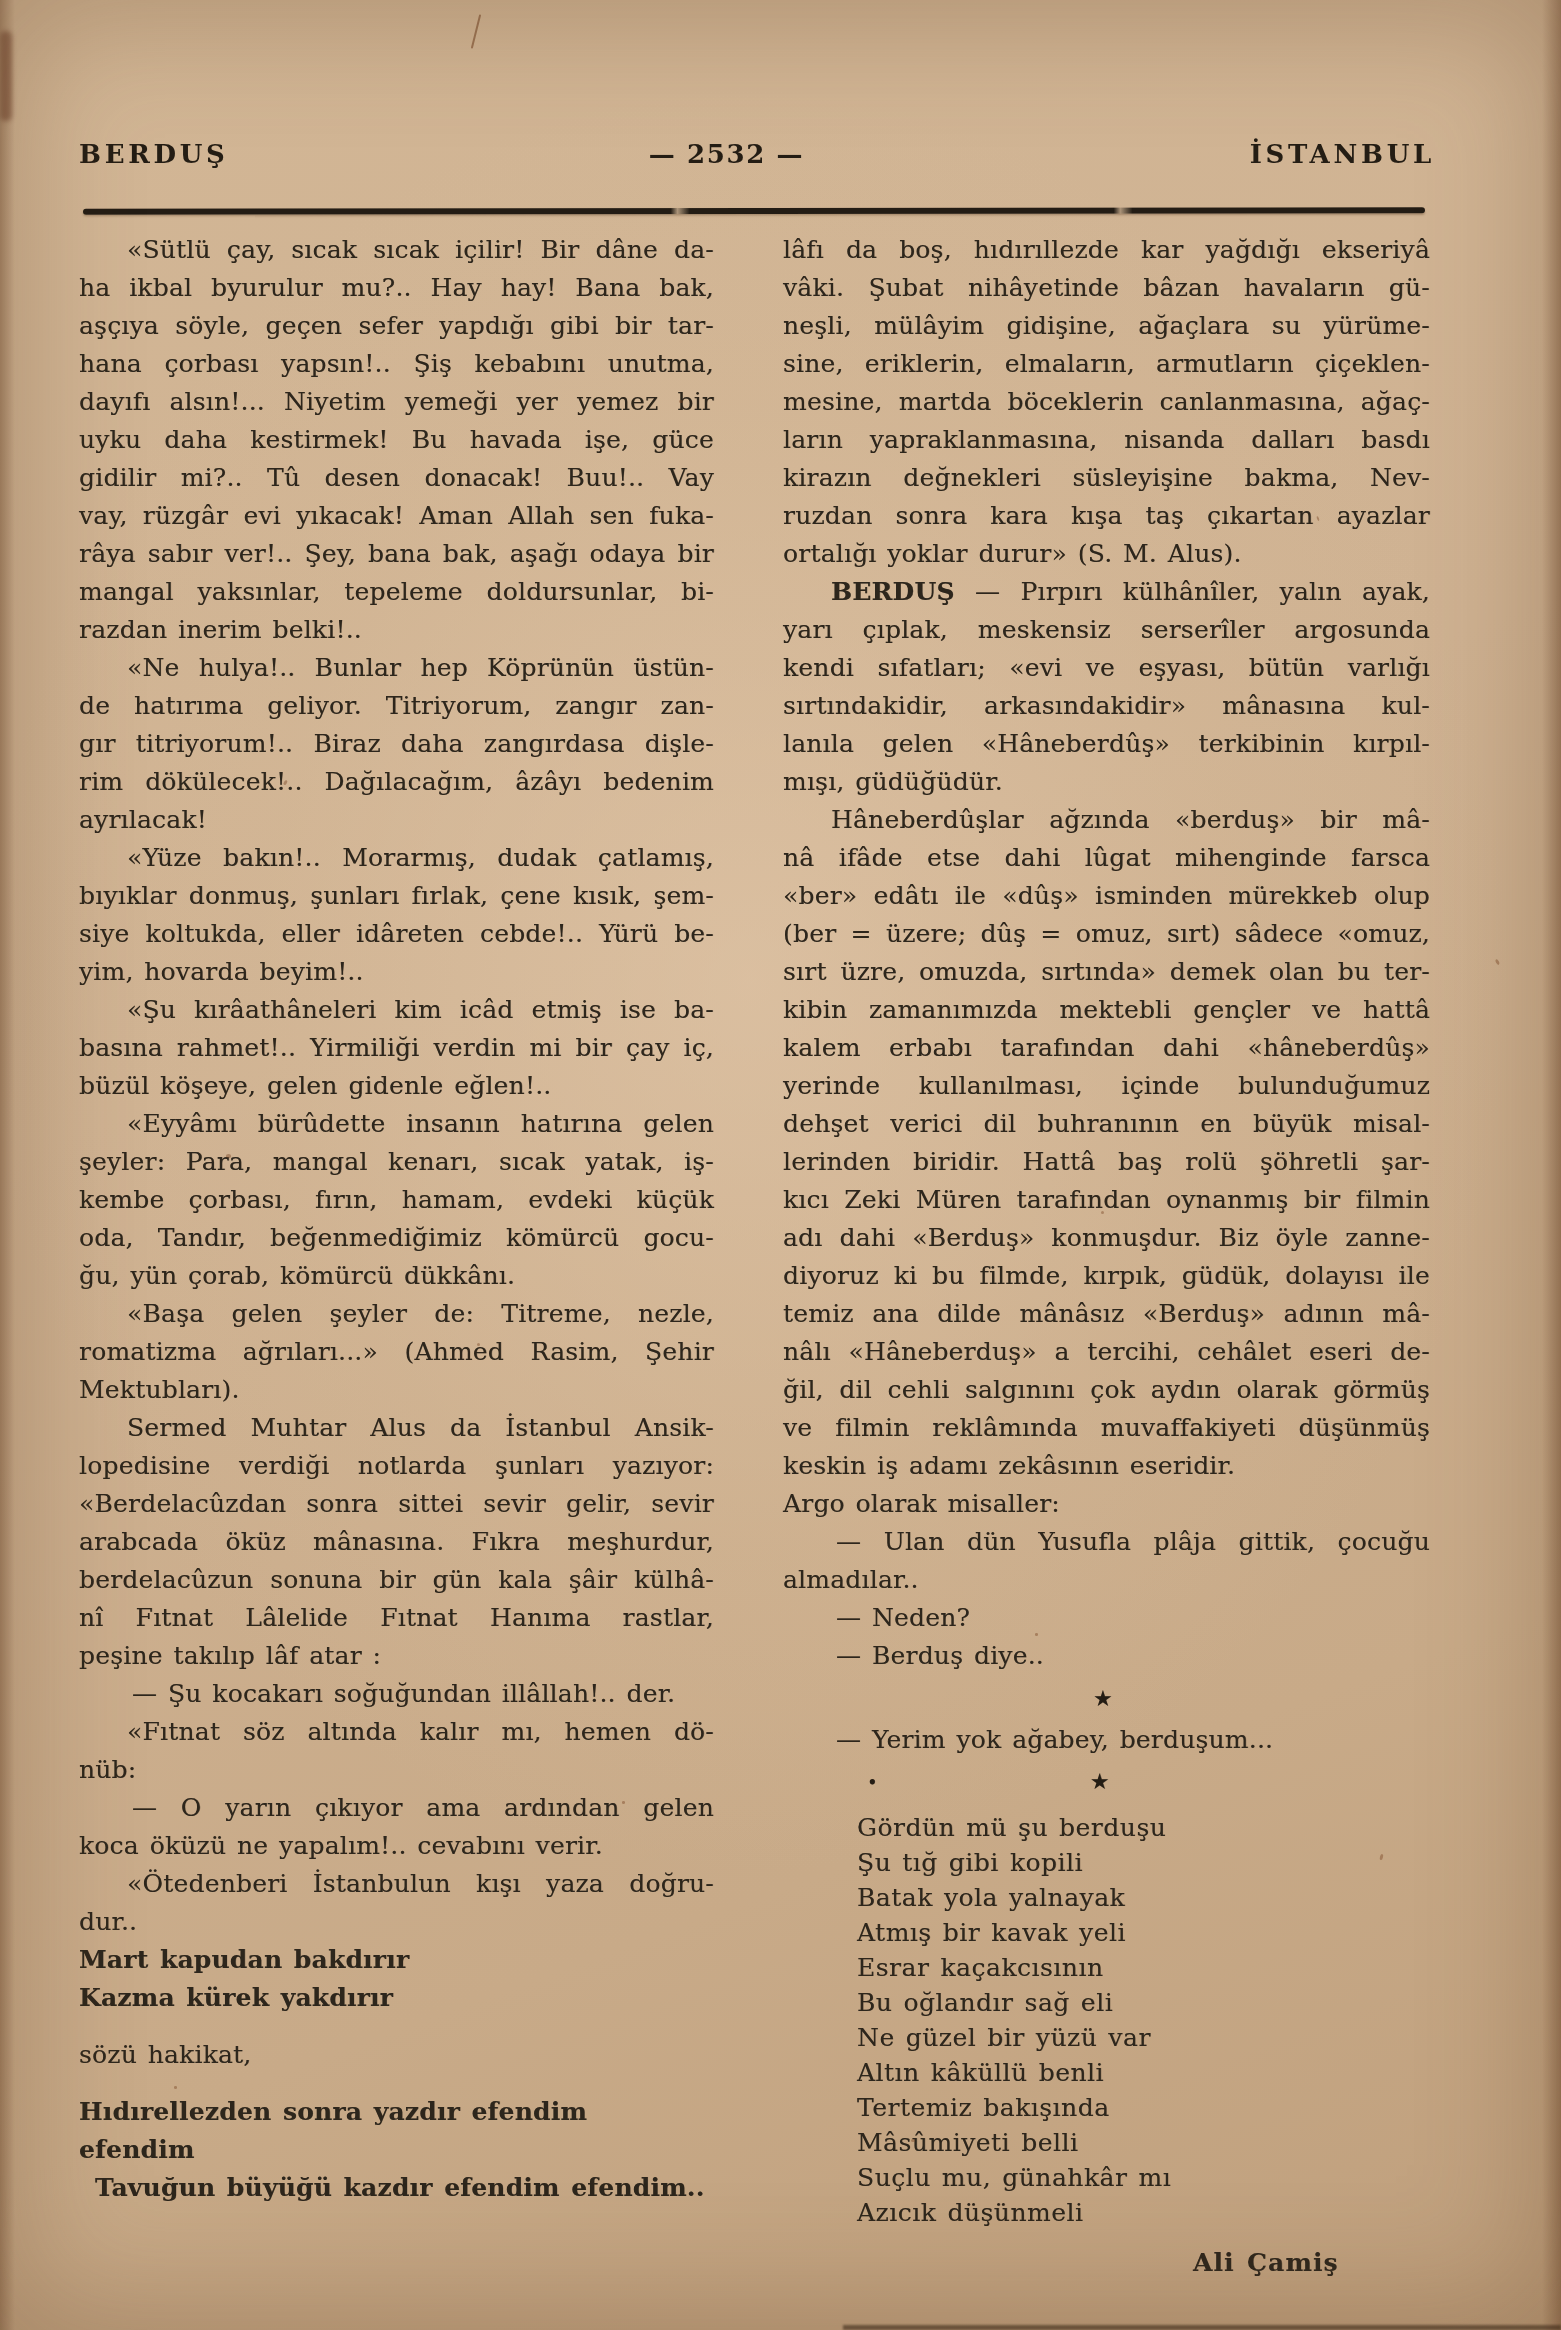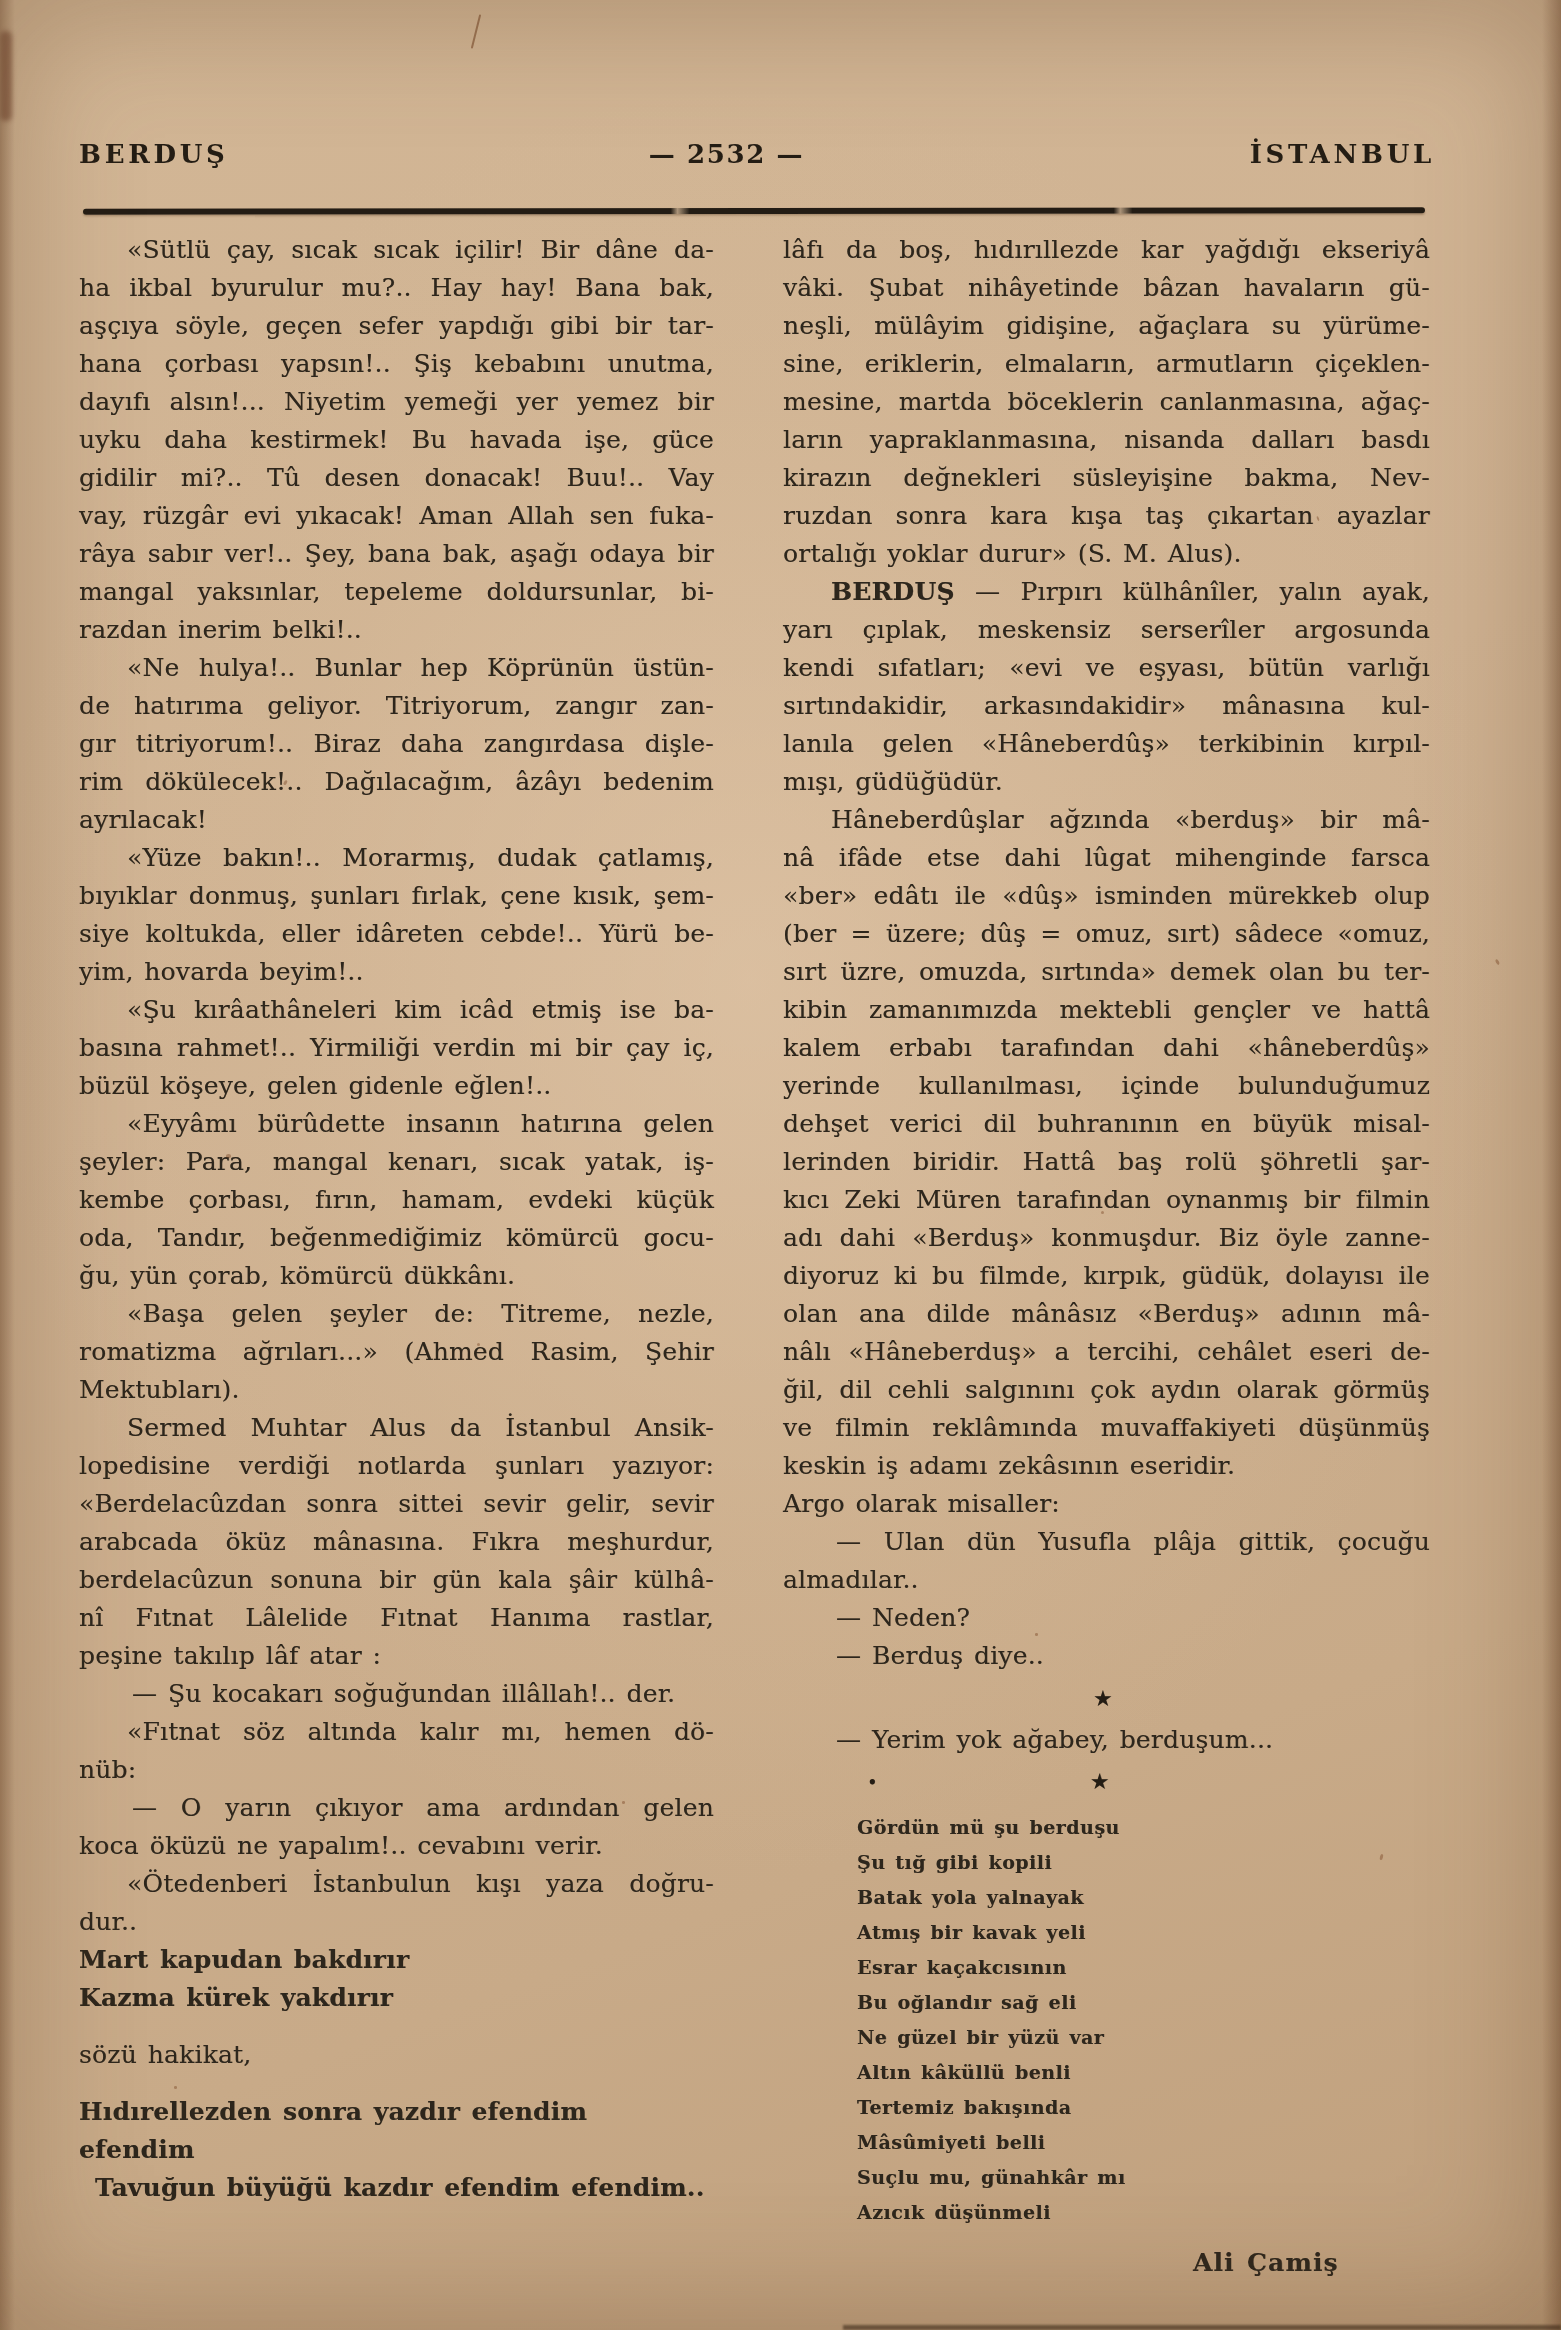--- a/index.html
+++ b/index.html
@@ -50,21 +50,21 @@
 
   .jline { text-align:justify; text-align-last:justify; }
   .pline { text-align:left; }
   .ind   { text-indent:48px; }
   .dia   { text-indent:53px; }
   .bold  { font-weight:700; }
   .padsm { padding-left:16px; }
   .gap36 { margin-top:19px; }
   .gap56 { margin-top:19px; }
   .gap16 { margin-top:8.4px; }
-  .poem  { font-weight:700; font-size:19px; line-height:35px; padding-left:74px; letter-spacing:0.5px; }
+  .poem  { font-weight:400; font-size:25px; line-height:35px; padding-left:74px; letter-spacing:0.5px; }
   .starline { height:46px; line-height:46px; }
   .dotline  { height:43px; line-height:43px; }
   .glyph { display:inline-block; font-size:22px; color:#241d14; }
   .star1 { margin-left:310px; }
   .dot   { margin-left:84px; font-size:18px; }
   .star2 { margin-left:212px; }
   .sigline { font-weight:700; padding-left:410px; margin-top:13.7px; letter-spacing:1.1px; }
 </style>
 </head>
 <body>
@@ -149,21 +149,21 @@
       <div class="jline">(ber = üzere; dûş = omuz, sırt) sâdece «omuz,</div>
       <div class="jline">sırt üzre, omuzda, sırtında» demek olan bu ter-</div>
       <div class="jline">kibin zamanımızda mektebli gençler ve hattâ</div>
       <div class="jline">kalem erbabı tarafından dahi «hâneberdûş»</div>
       <div class="jline">yerinde kullanılması, içinde bulunduğumuz</div>
       <div class="jline">dehşet verici dil buhranının en büyük misal-</div>
       <div class="jline">lerinden biridir. Hattâ baş rolü şöhretli şar-</div>
       <div class="jline">kıcı Zeki Müren tarafından oynanmış bir filmin</div>
       <div class="jline">adı dahi «Berduş» konmuşdur. Biz öyle zanne-</div>
       <div class="jline">diyoruz ki bu filmde, kırpık, güdük, dolayısı ile</div>
-      <div class="jline">olan ana dilde mânâsız «Berduş» adının mâ-</div>
+      <div class="jline">temiz ana dilde mânâsız «Berduş» adının mâ-</div>
       <div class="jline">nâlı «Hâneberduş» a tercihi, cehâlet eseri de-</div>
       <div class="jline">ğil, dil cehli salgınını çok aydın olarak görmüş</div>
       <div class="jline">ve filmin reklâmında muvaffakiyeti düşünmüş</div>
       <div class="pline">keskin iş adamı zekâsının eseridir.</div>
       <div class="pline">Argo olarak misaller:</div>
       <div class="jline dia">— Ulan dün Yusufla plâja gittik, çocuğu</div>
       <div class="pline">almadılar..</div>
       <div class="pline dia">— Neden?</div>
       <div class="pline dia">— Berduş diye..</div>
       <div class="pline starline"><span class="glyph star1">★</span></div>

